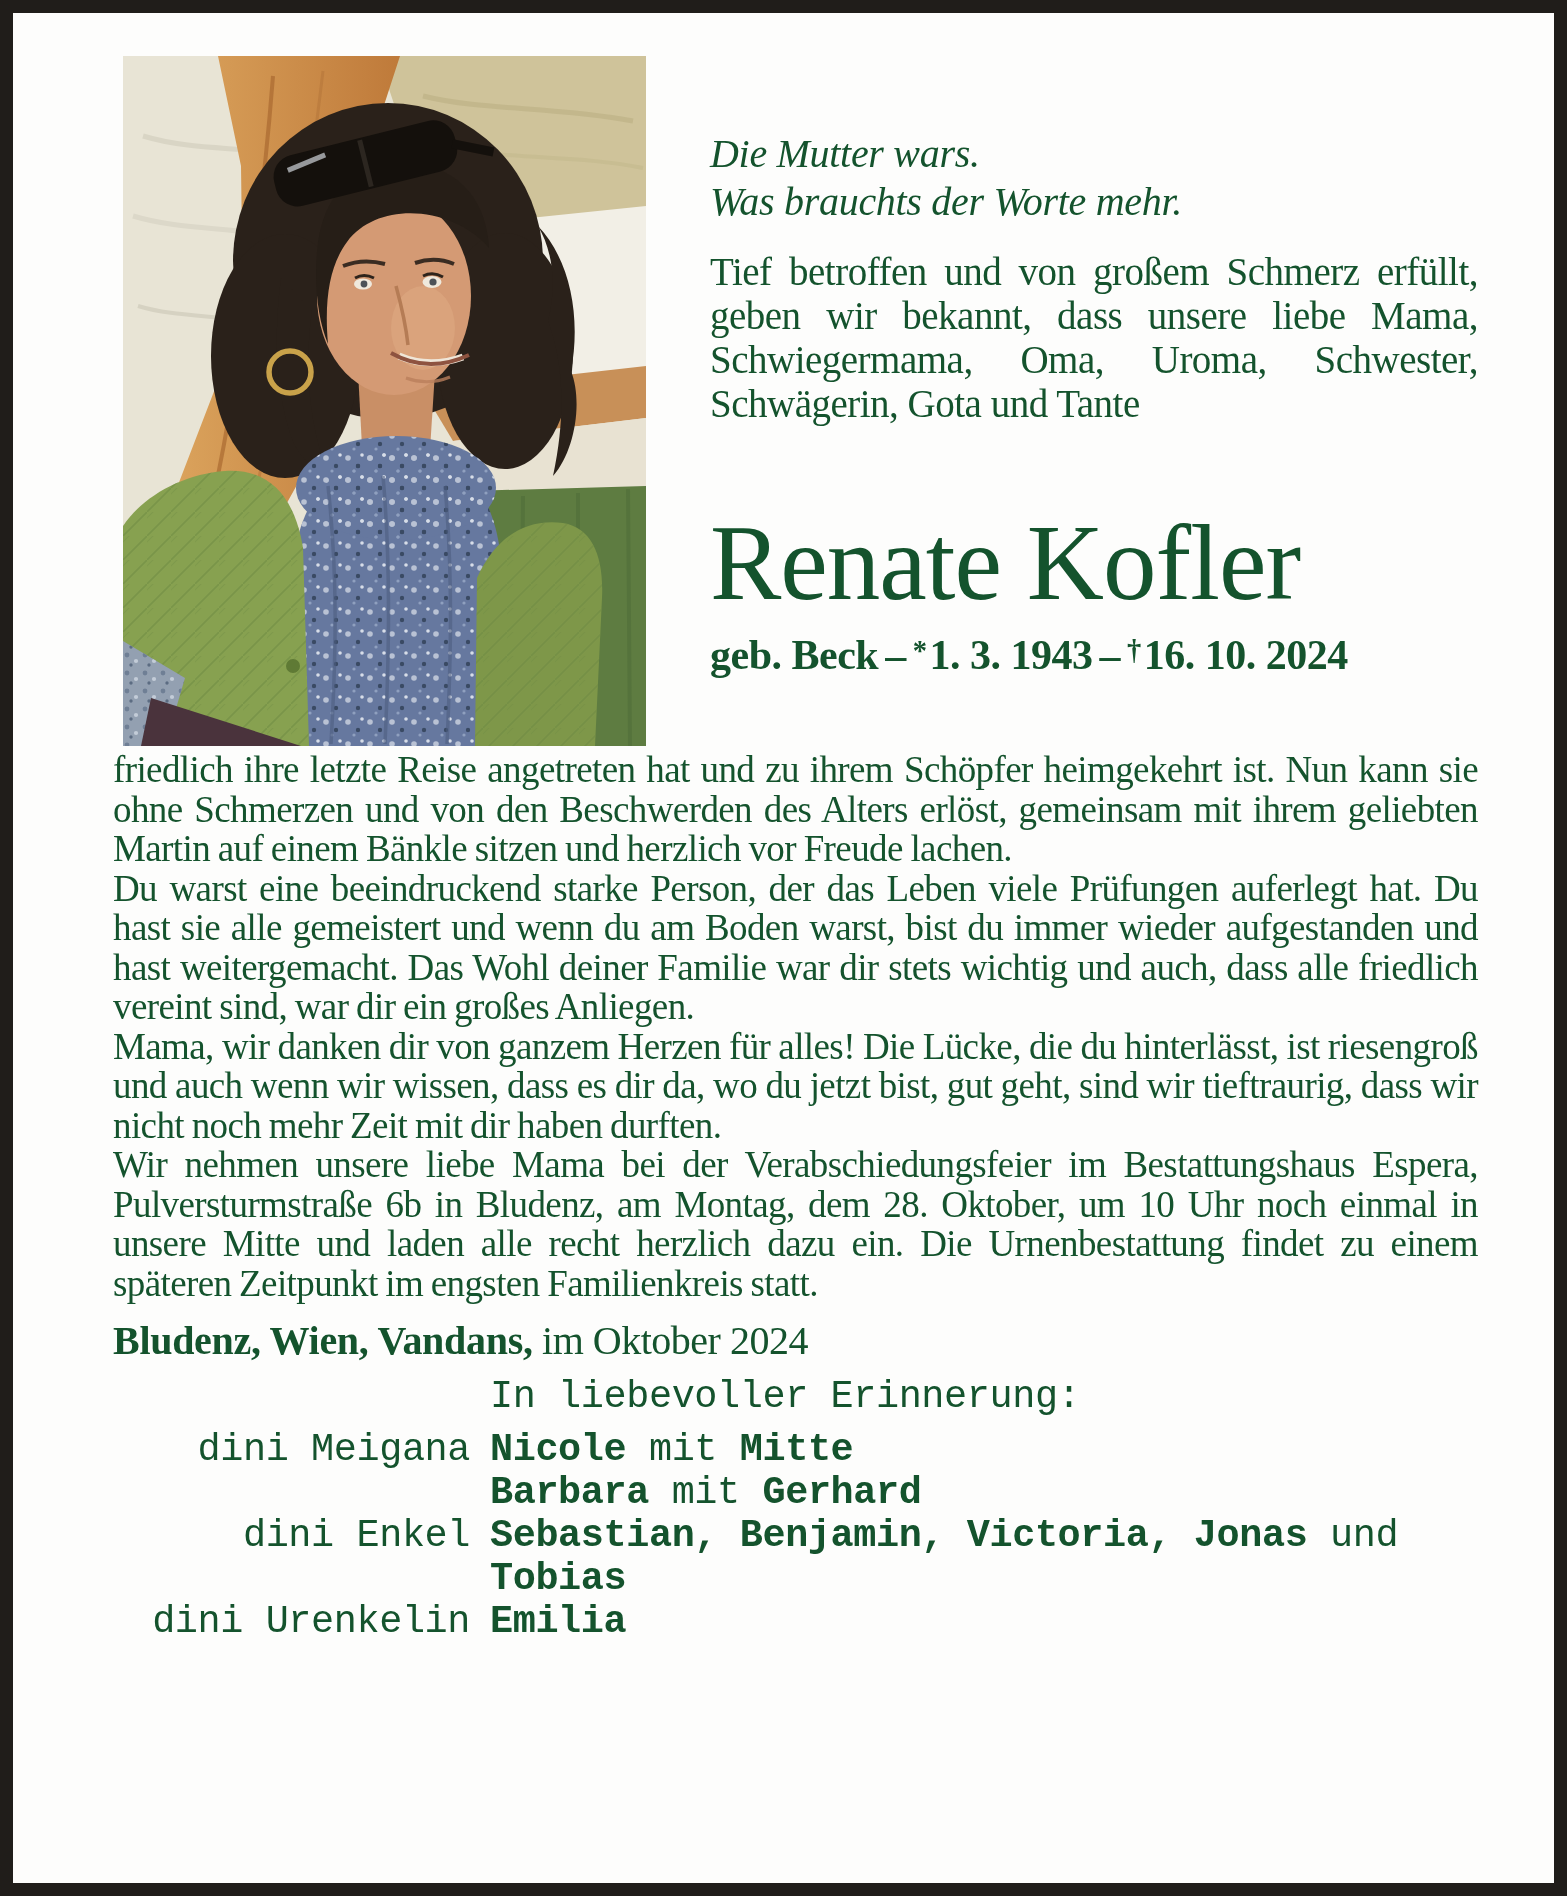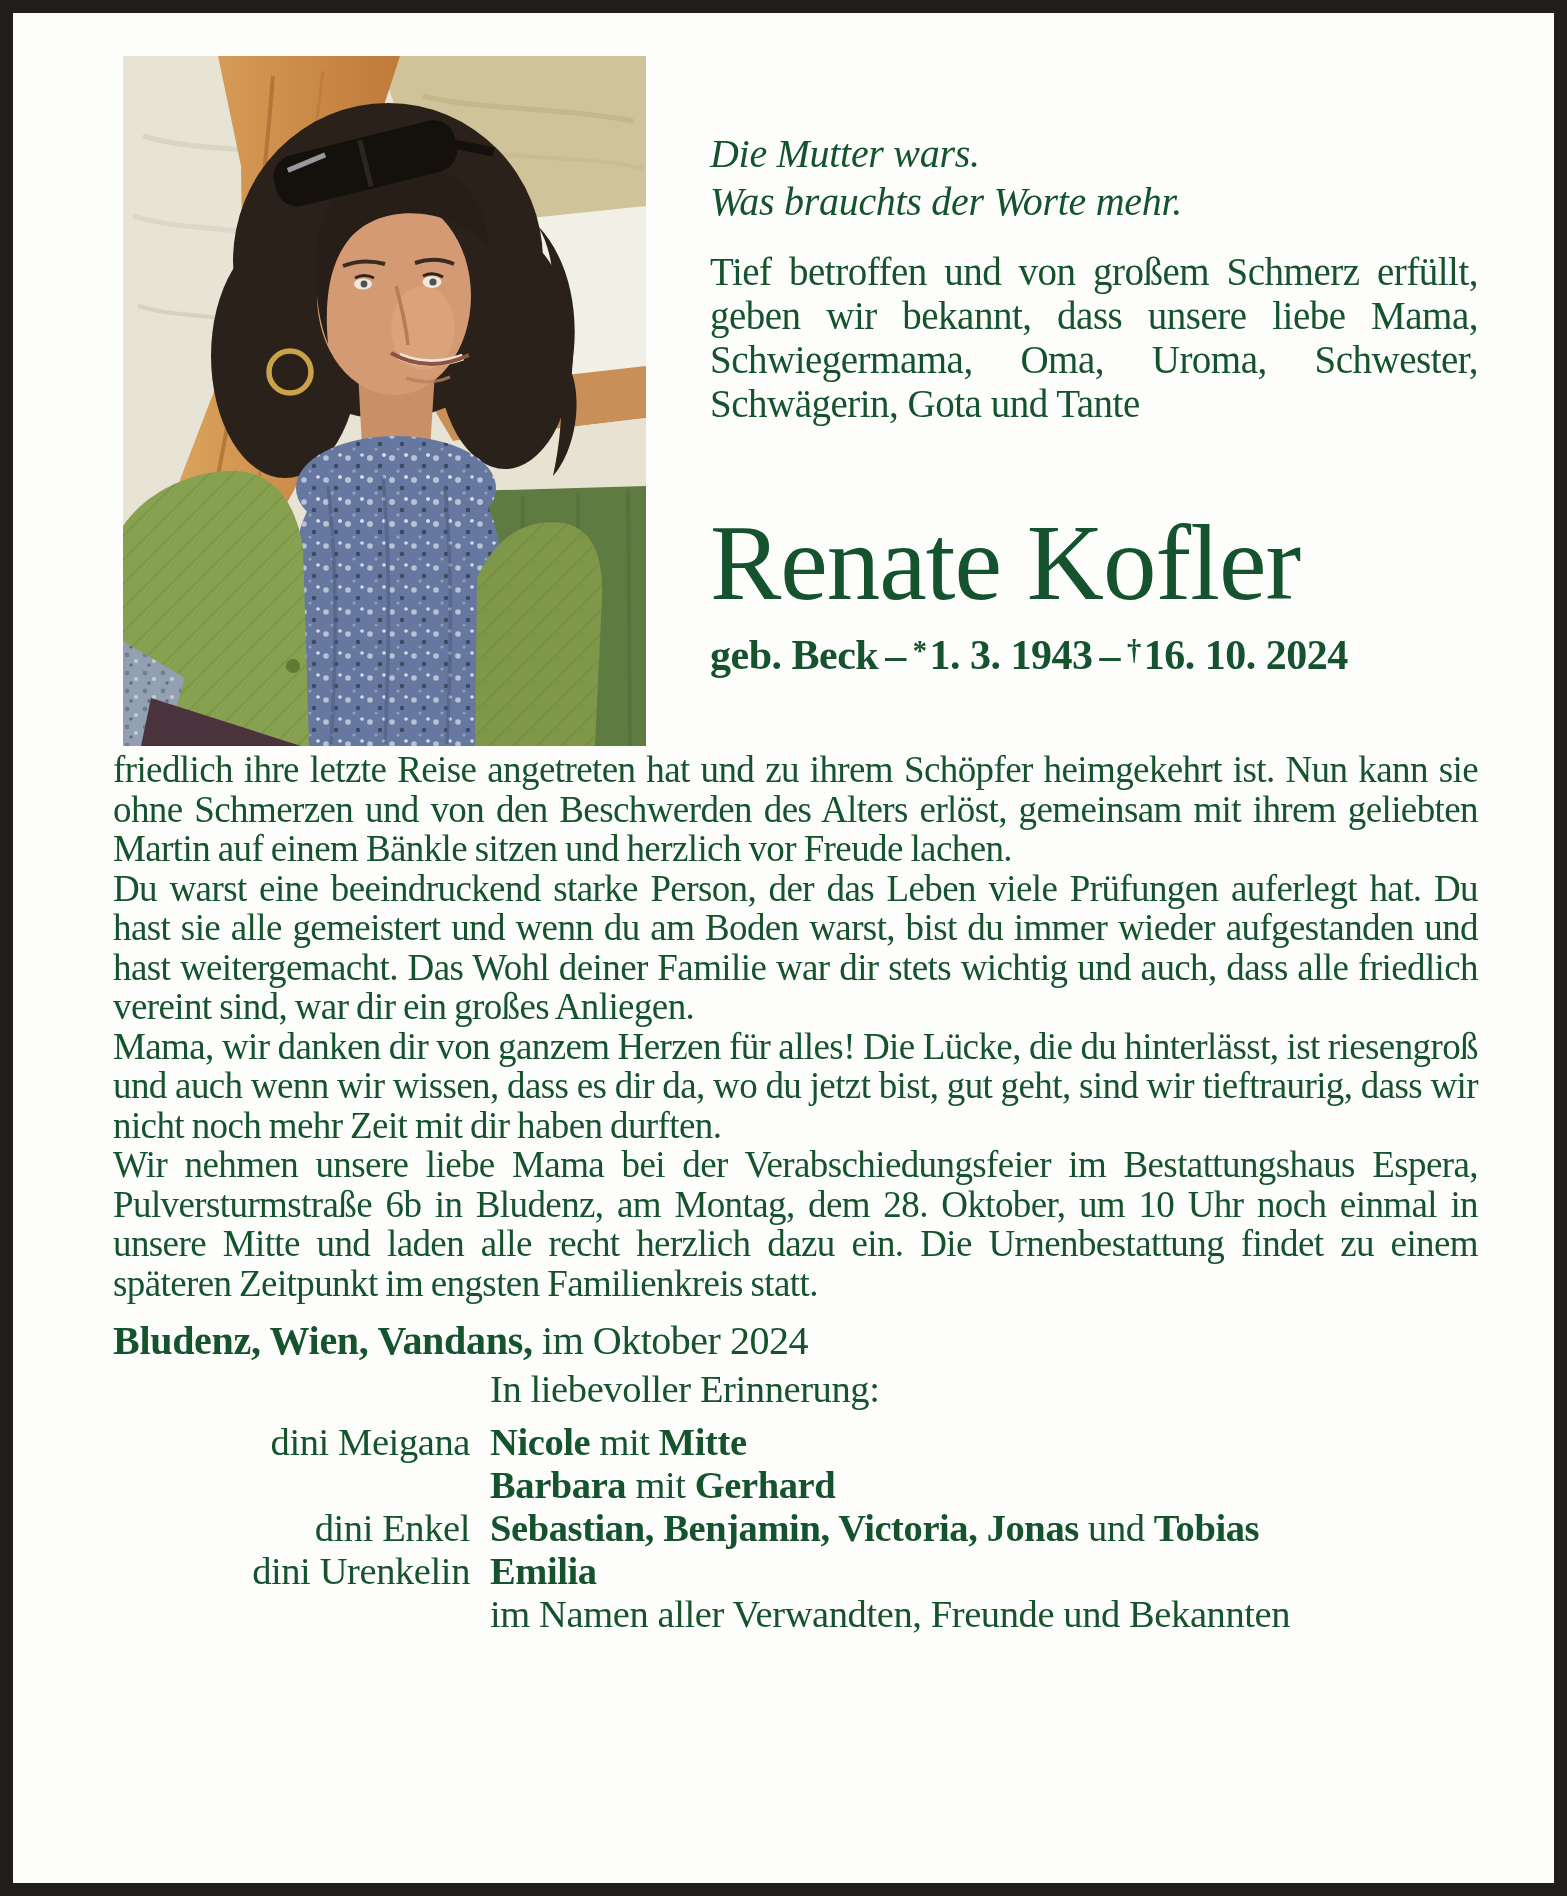--- a/index.html
+++ b/index.html
@@ -29,21 +29,21 @@
   .dates .marker{font-size:0.68em;vertical-align:0.32em;padding-right:3px;}
 
   
   .body{margin-top:4px;}
   .body p{font-size:37px;line-height:39.5px;text-align:justify;margin:0;letter-spacing:-0.6px;word-spacing:-1px;}
 
   .dateline{margin:14px 0 0;font-size:40px;letter-spacing:-0.5px;}
   .dateline b{letter-spacing:-0.3px;}
 
   
-  .memorial{margin-top:4px;font-size:38.5px;letter-spacing:-0.4px;}
+  .memorial{margin-top:12px;font-size:38.5px;letter-spacing:-0.4px;font-family:Liberation Mono, monospace;}
   .mem-heading{margin:0 0 10px 377px;line-height:43px;}
   .mem-row{display:flex;line-height:43px;}
   .mem-label{width:357px;text-align:right;flex:none;}
   .mem-names{margin-left:20px;}
   .mem-names b{font-weight:700;}
   .mem-footer{margin:0 0 0 377px;line-height:43px;}
 
   .closing{margin-top:20px;font-size:38.5px;line-height:43px;text-align:justify;letter-spacing:-0.4px;word-spacing:-1px;}
 </style>
 </head>
@@ -208,18 +208,17 @@
           </div>
           <div class="mem-row">
             <span class="mem-label">dini Enkel</span>
             <span class="mem-names"><b>Sebastian, Benjamin, Victoria, Jonas</b><span> und </span><b>Tobias</b></span>
           </div>
           <div class="mem-row">
             <span class="mem-label">dini Urenkelin</span>
             <span class="mem-names"><b>Emilia</b></span>
           </div>
         </div>
-      <p class="mem-footer">im Namen aller Verwandten, Freunde und Bekannten</p>
     </div>
 
 
   </div>
 </div>
 
 </body></html>

